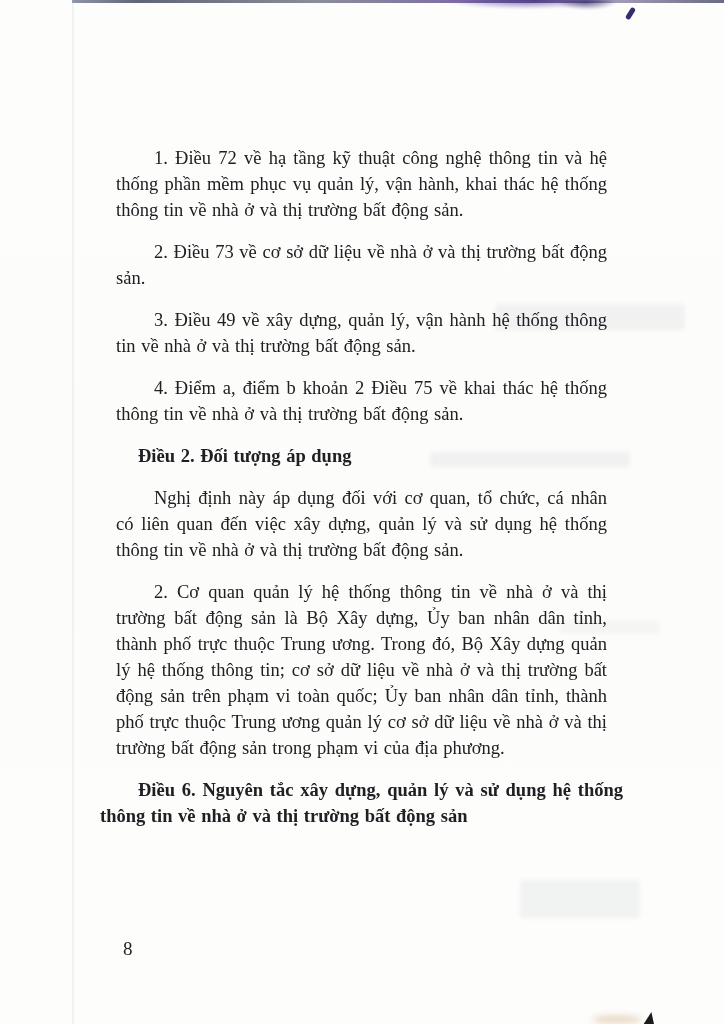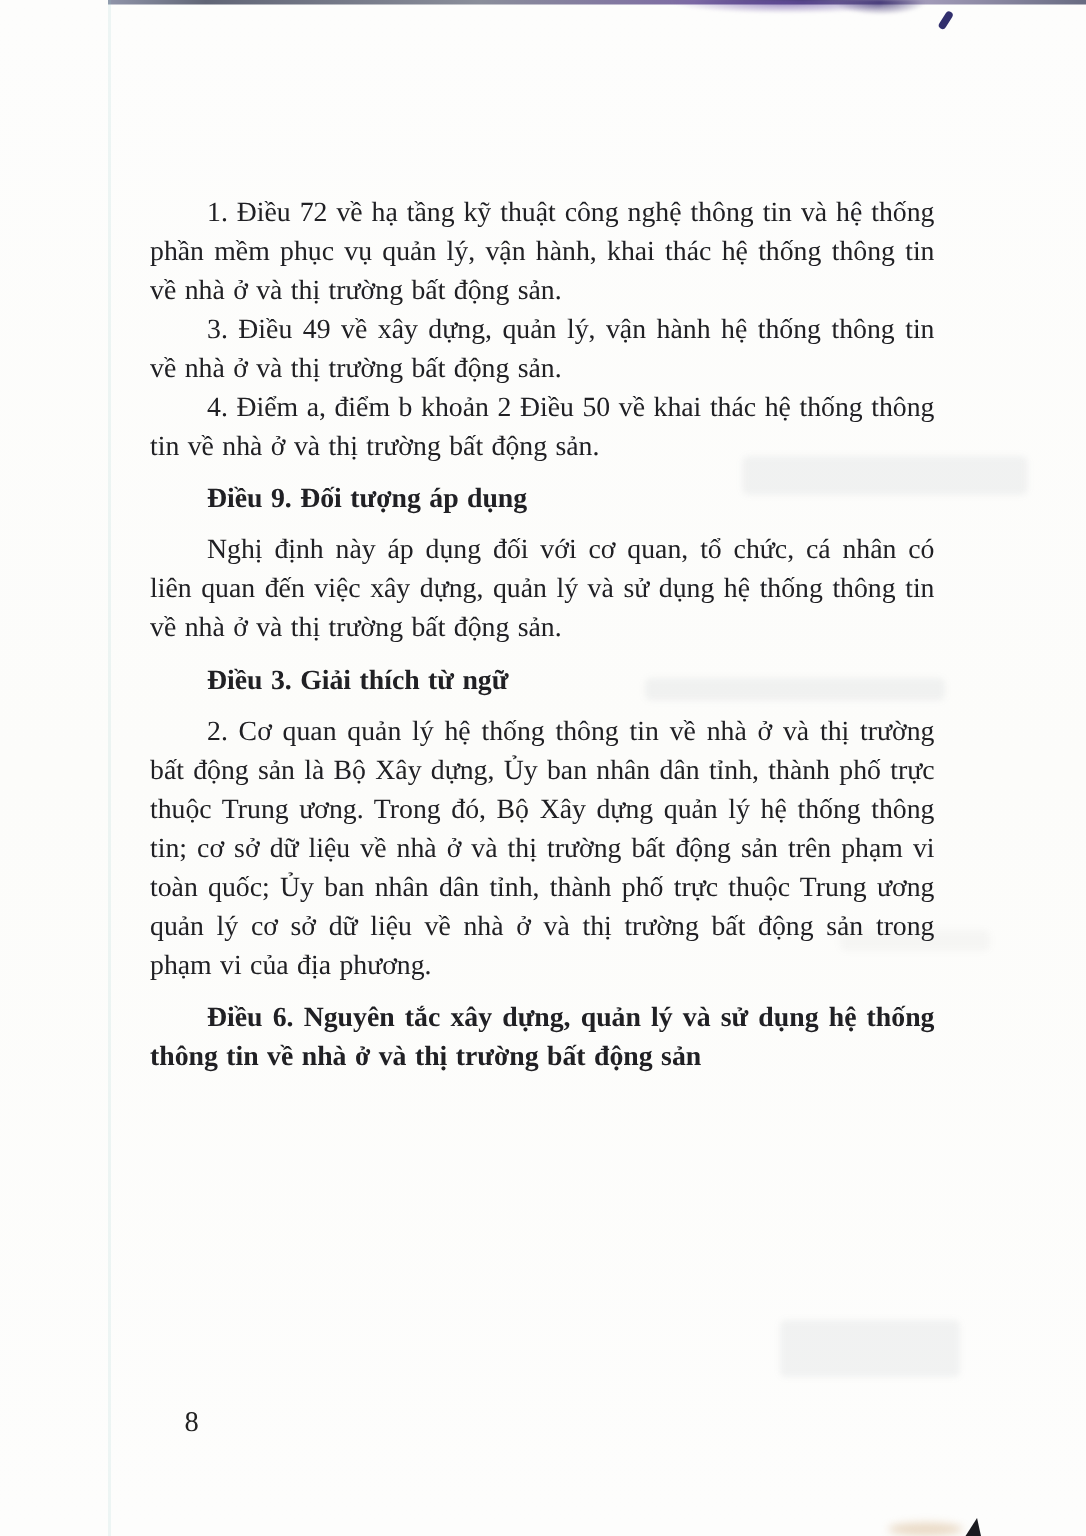--- a/index.html
+++ b/index.html
@@ -91,21 +91,21 @@
     position: absolute;
     left: 100px;
     top: 129px;
     width: 523px;
     font-size: 18.5px;
     line-height: 26px;
     text-align: justify;
     word-spacing: 1px;
   }
   .content p {
-    margin: 0;
+    margin: 16px;
     text-indent: 38px;
   }
   .content .article-heading {
     font-weight: 700;
     margin: 9px 0 8px 0;
   }
   .page-number {
     position: absolute;
     left: 123px;
     top: 938px;
@@ -125,23 +125,23 @@
   <div class="scan-left-line"></div>
   <div class="corner-mark-bottom"></div>
   <div class="smudge-bottom"></div>
   <div class="ghost g1"></div>
   <div class="ghost g2"></div>
   <div class="ghost g3"></div>
   <div class="ghost g4"></div>
 
   <div class="content">
     <p>1. Điều 72 về hạ tầng kỹ thuật công nghệ thông tin và hệ thống phần mềm phục vụ quản lý, vận hành, khai thác hệ thống thông tin về nhà ở và thị trường bất động sản.</p>
+    <p>2. Điều 73 về cơ sở dữ liệu về nhà ở và thị trường bất động sản.</p>
     <p>3. Điều 49 về xây dựng, quản lý, vận hành hệ thống thông tin về nhà ở và thị trường bất động sản.</p>
-    <p>4. Điểm a, điểm b khoản 2 Điều 50 về khai thác hệ thống thông tin về nhà ở và thị trường bất động sản.</p>
-    <p class="article-heading">Điều 9. Đối tượng áp dụng</p>
+    <p>4. Điểm a, điểm b khoản 2 Điều 75 về khai thác hệ thống thông tin về nhà ở và thị trường bất động sản.</p>
+    <p class="article-heading">Điều 2. Đối tượng áp dụng</p>
     <p>Nghị định này áp dụng đối với cơ quan, tổ chức, cá nhân có liên quan đến việc xây dựng, quản lý và sử dụng hệ thống thông tin về nhà ở và thị trường bất động sản.</p>
-    <p class="article-heading">Điều 3. Giải thích từ ngữ</p>
     <p>2. Cơ quan quản lý hệ thống thông tin về nhà ở và thị trường bất động sản là Bộ Xây dựng, Ủy ban nhân dân tỉnh, thành phố trực thuộc Trung ương. Trong đó, Bộ Xây dựng quản lý hệ thống thông tin; cơ sở dữ liệu về nhà ở và thị trường bất động sản trên phạm vi toàn quốc; Ủy ban nhân dân tỉnh, thành phố trực thuộc Trung ương quản lý cơ sở dữ liệu về nhà ở và thị trường bất động sản trong phạm vi của địa phương.</p>
     <p class="article-heading">Điều 6. Nguyên tắc xây dựng, quản lý và sử dụng hệ thống thông tin về nhà ở và thị trường bất động sản</p>
   </div>
 
   <div class="page-number">8</div>
 </div>
 
 </body></html>

